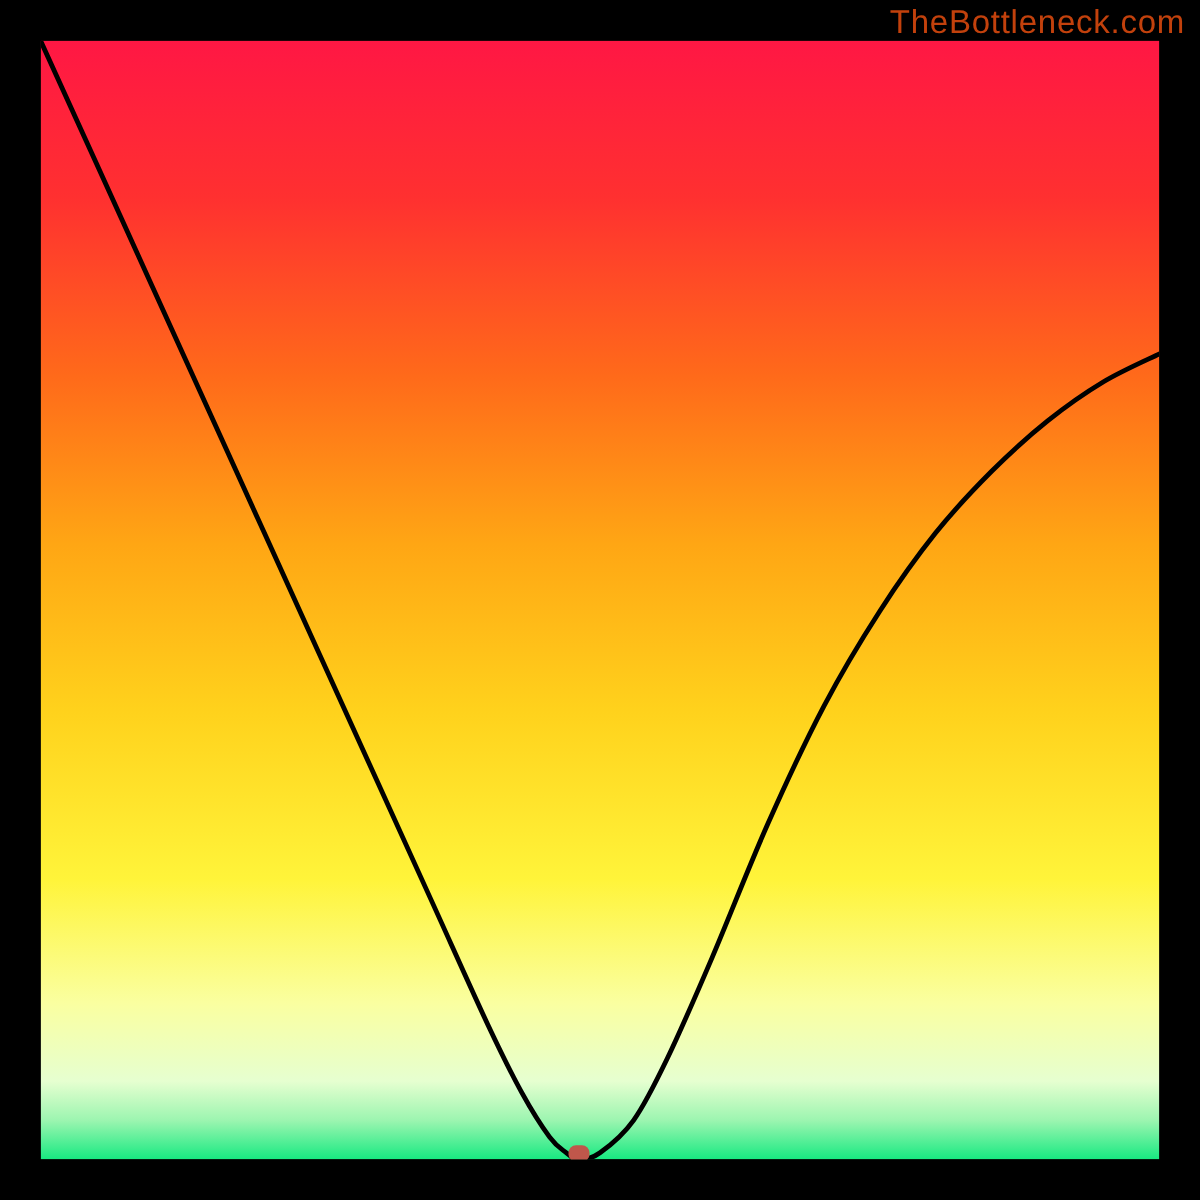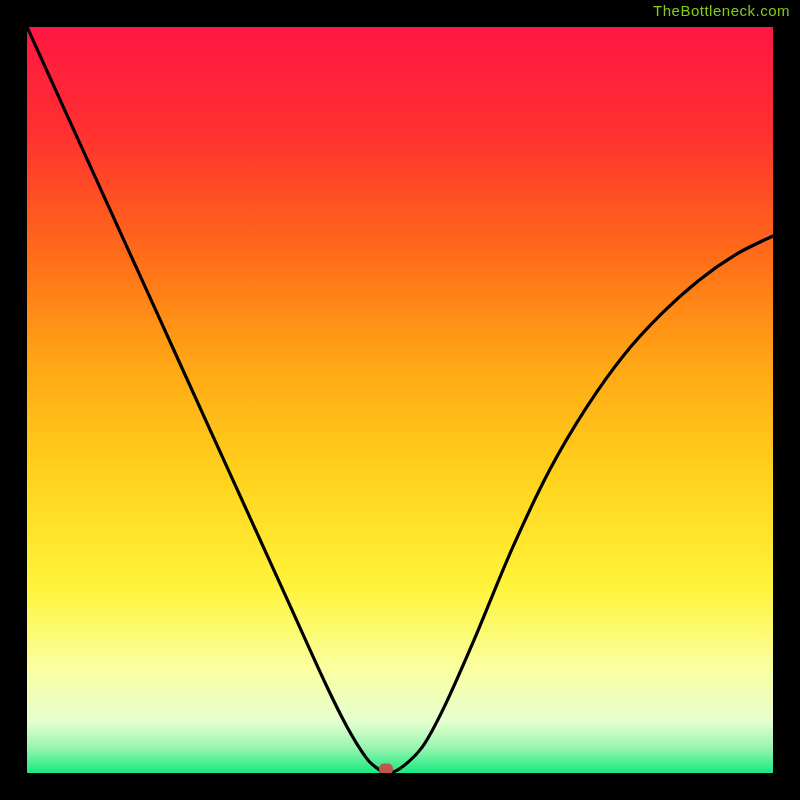--- a/index.html
+++ b/index.html
@@ -13,22 +13,22 @@
   .frame {
     width: 800px;
     height: 800px;
     background: #000;
     position: relative;
   }
   .watermark {
     position: absolute;
     top: 2px;
     right: 10px;
-    color: #84cc16;
-    font-size: 15px;
+    color: #c2410c;
+    font-size: 22px;
     font-weight: 500;
     letter-spacing: 0.5px;
     z-index: 5;
   }
   .plot {
     position: absolute;
     left: 27px;
     top: 27px;
     width: 746px;
     height: 746px;

